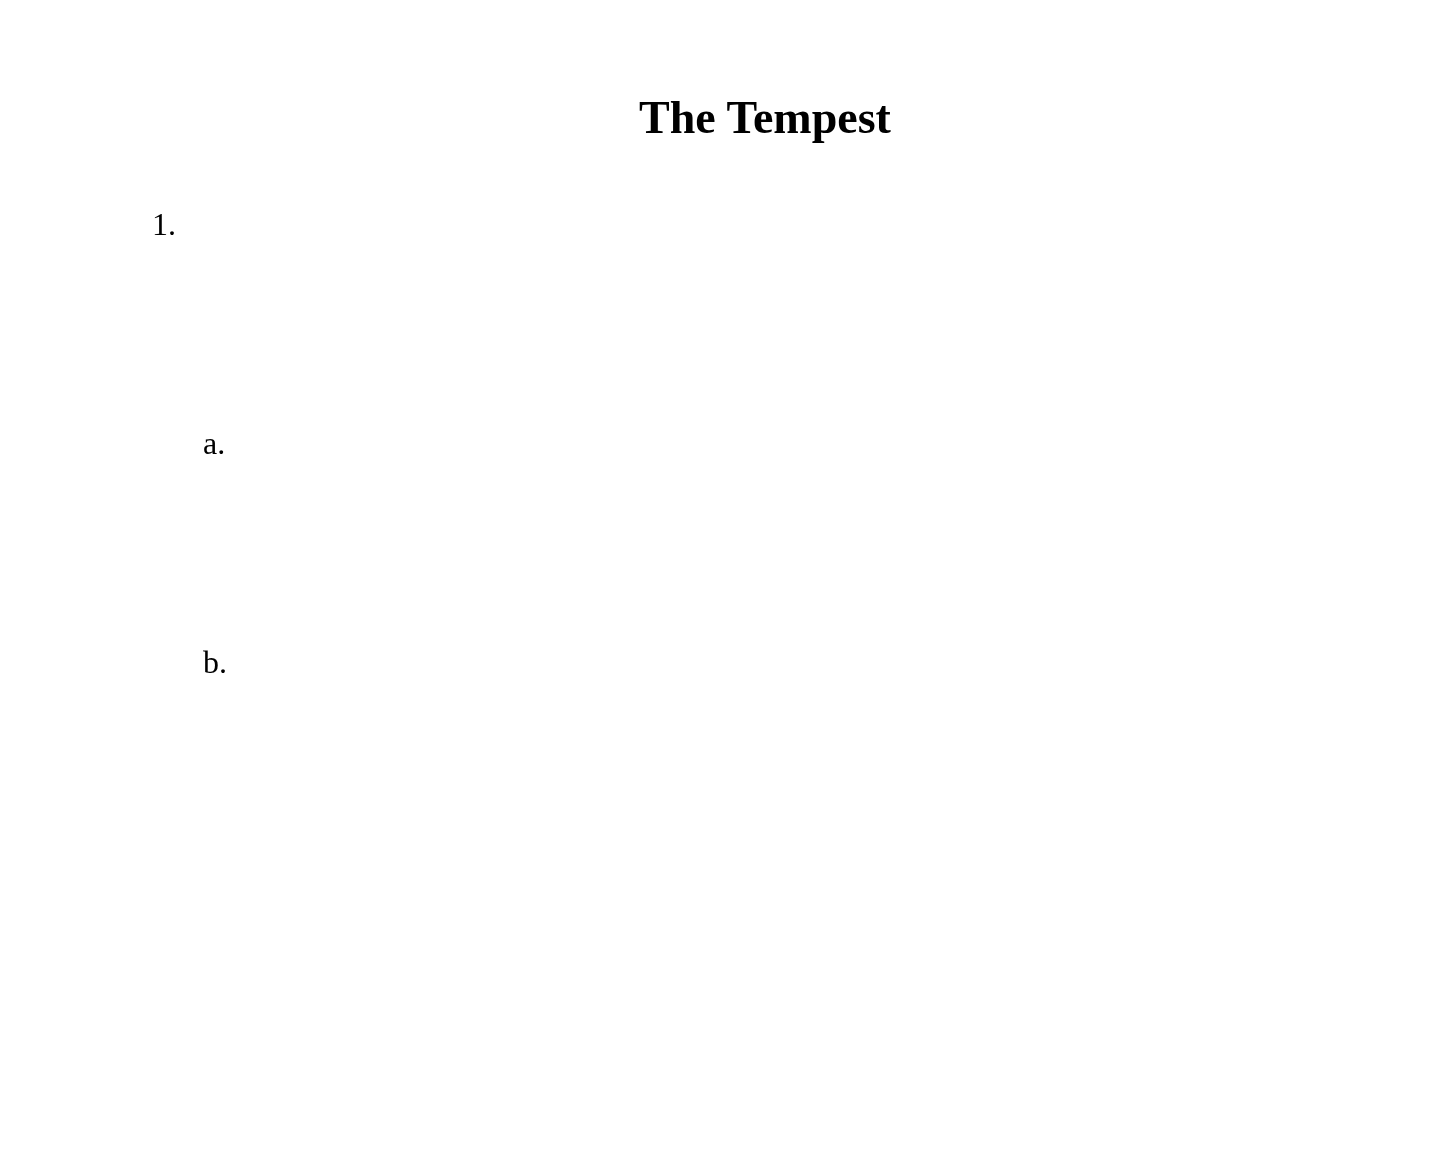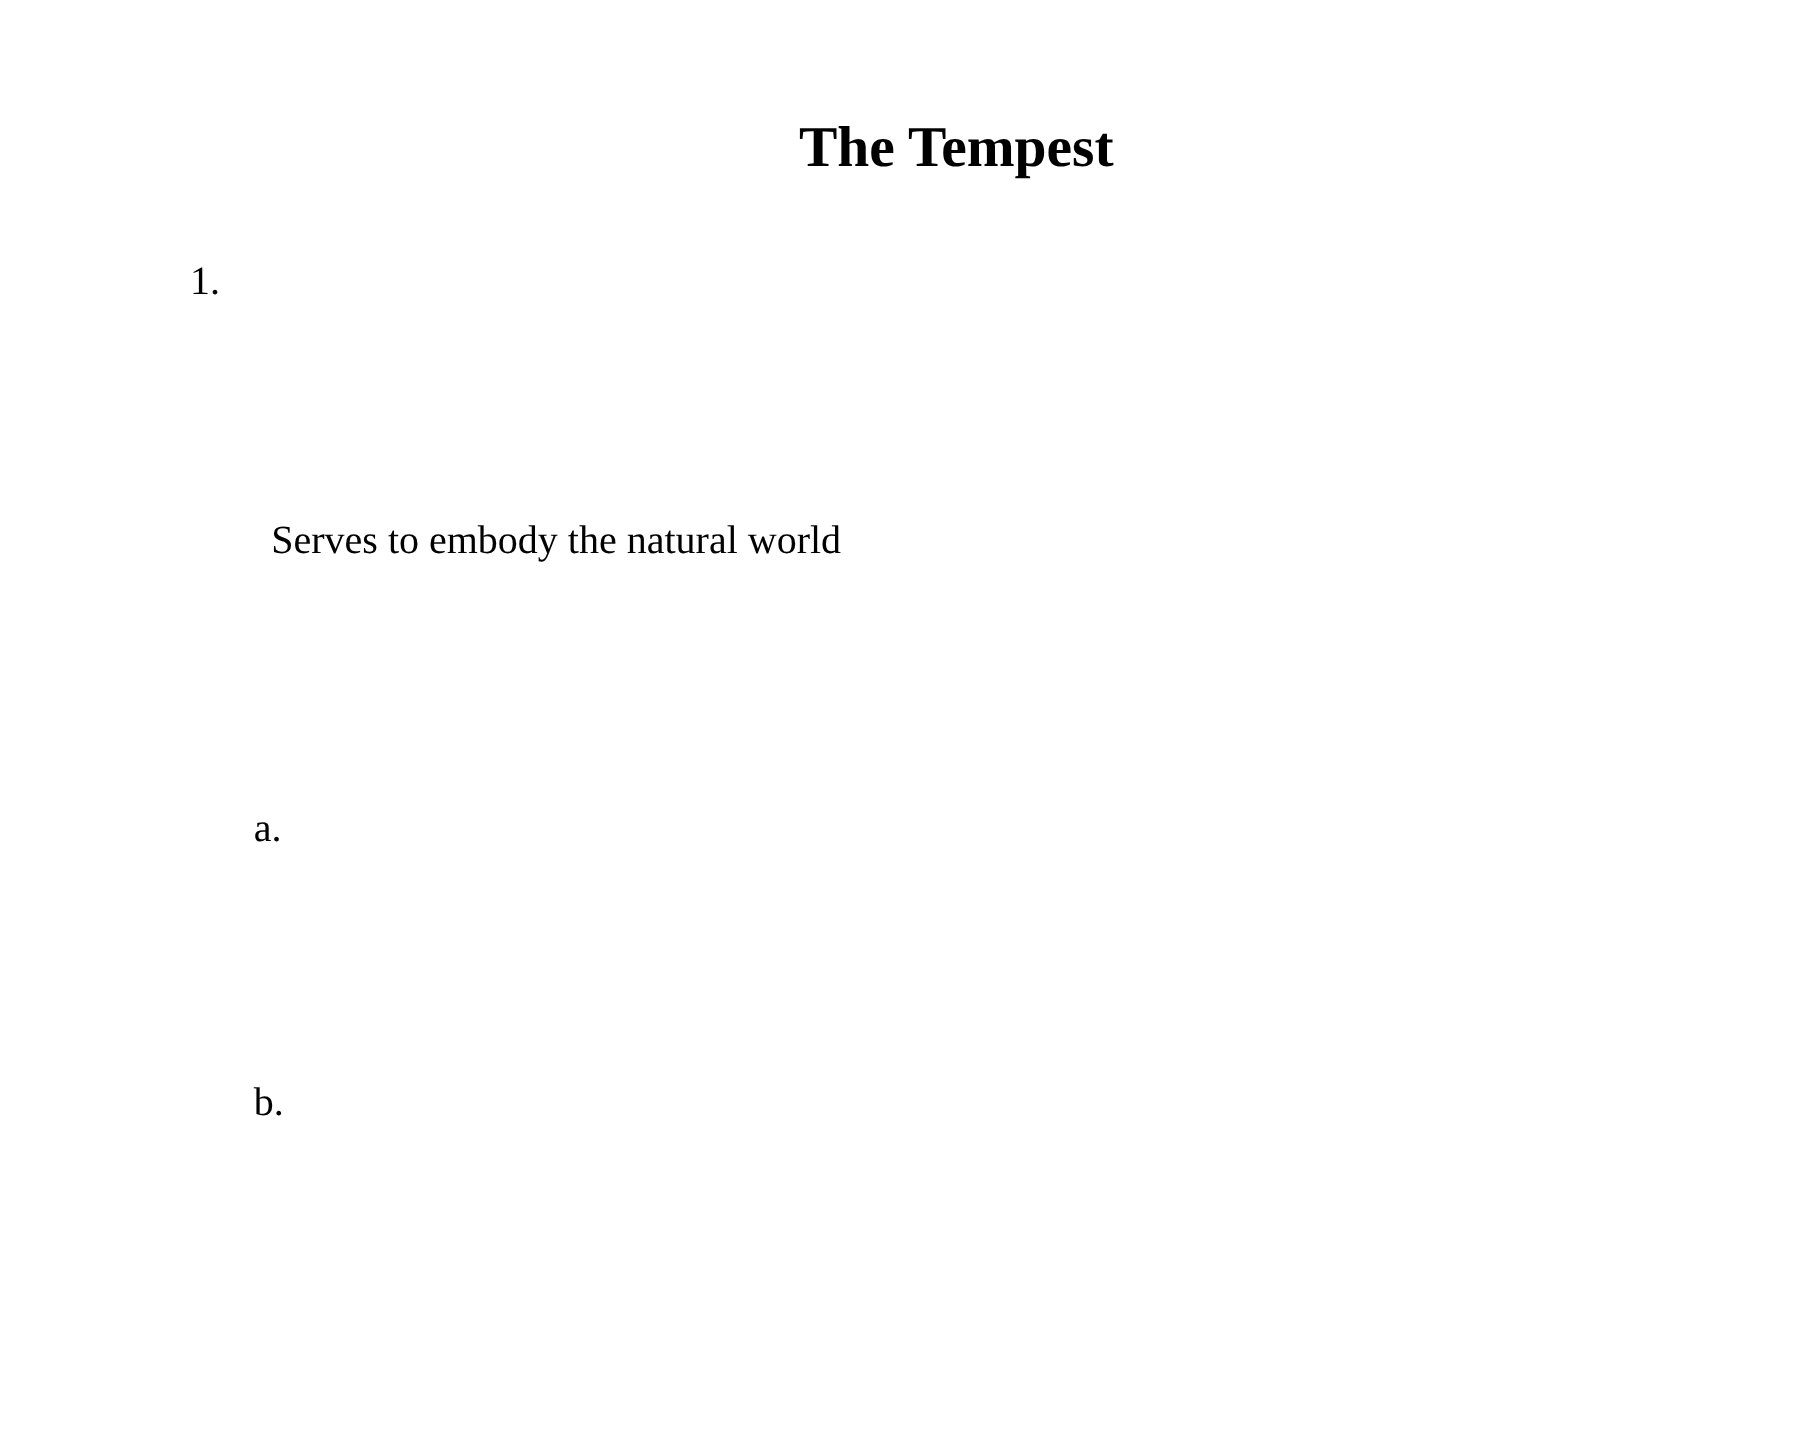--- a/index.html
+++ b/index.html
@@ -57,21 +57,20 @@
 
 <div class="page">
 
   <div class="doc-title">The Tempest</div>
 
 
   <div class="outline-list">
 
     <div class="item l1">
       <span class="marker">1.</span>
-      <span class="item-text">Serves to embody the natural world</span>
     </div>
 
     <div class="item l2">
       <span class="marker">a.</span>
     </div>
 
     <div class="item l2">
       <span class="marker">b.</span>
       
     </div>

